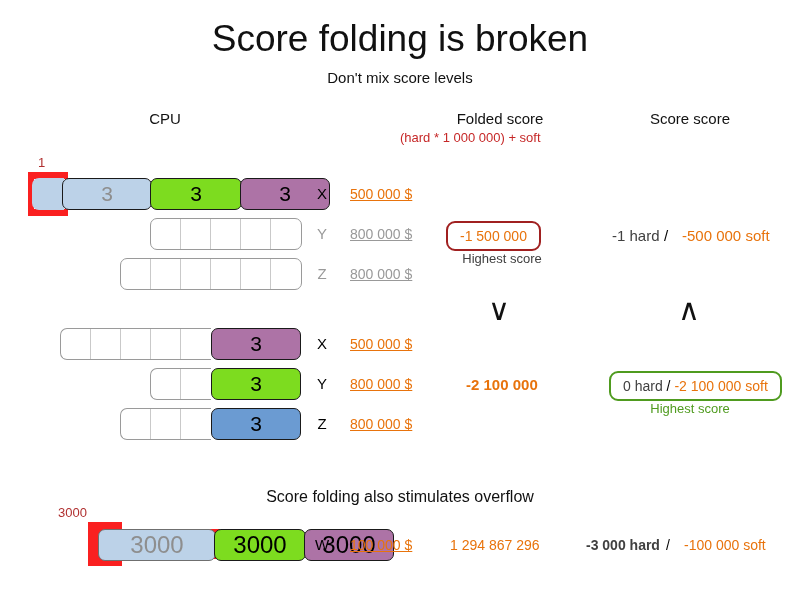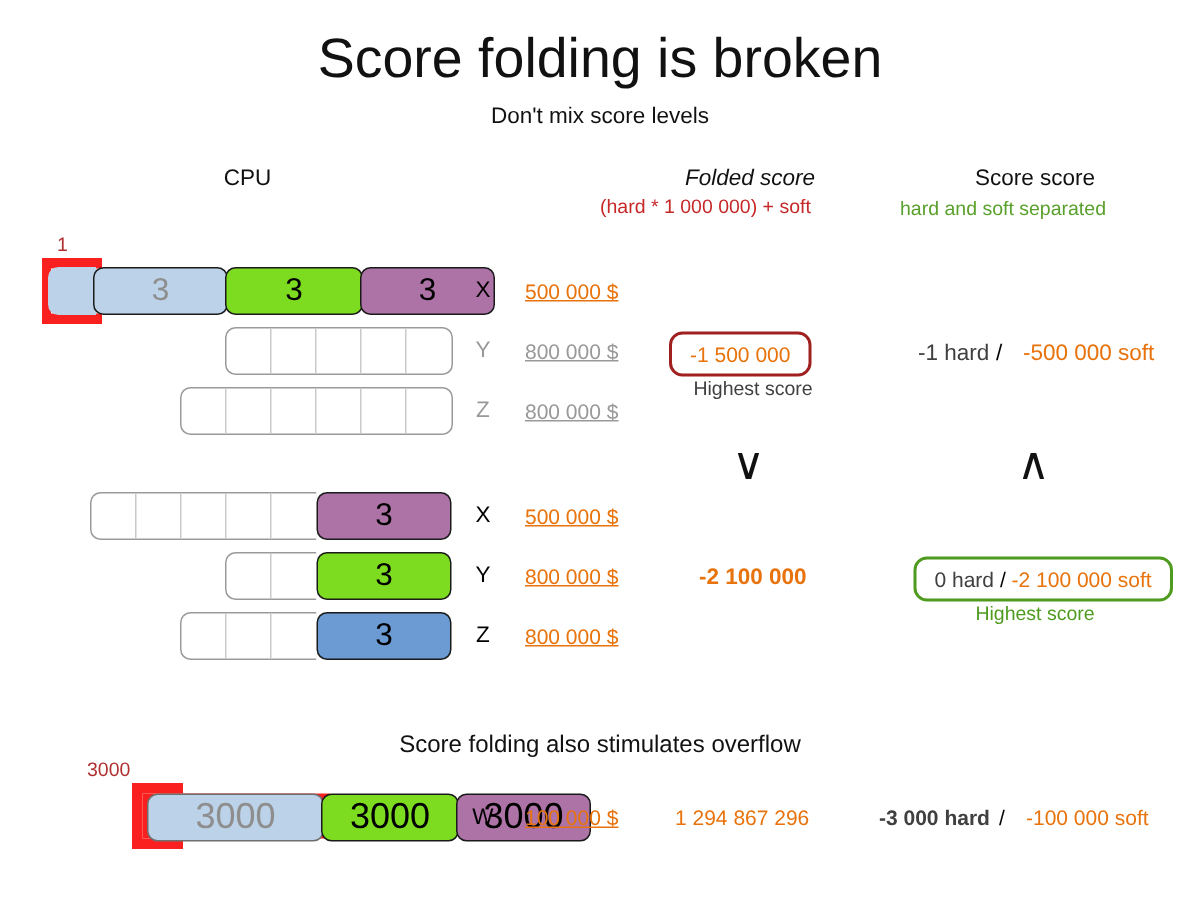--- a/index.html
+++ b/index.html
@@ -25,21 +25,21 @@
   }
 
   
   .colhead{
     text-align:center;font-size:15px;color:#111;
   }
   .colsub{
     text-align:left;font-size:13px;
   }
   #h-cpu{left:105px;top:110px;width:120px;}
-  #h-folded{left:400px;top:110px;width:200px;font-style:italic;}
+  #h-folded{left:400px;top:110px;width:200px;}
   #h-folded-sub{left:400px;top:130px;width:200px;color:#c62828;}
   #h-good{left:600px;top:110px;width:180px;}
   #h-good-sub{left:600px;top:131px;width:180px;color:#5aa02c;}
 
   
   .bar{position:absolute;height:32px;display:flex;align-items:stretch;}
   .emptyrun{
     border:1px solid #9a9a9a;border-radius:7px;box-sizing:border-box;
     background:#fff;display:flex;
   }
@@ -93,21 +93,20 @@
 
 <div class="canvas">
 
   <div class="abs" id="title">Score folding is broken</div>
   <div class="abs" id="subtitle">Don't mix score levels</div>
 
   <div class="abs colhead" id="h-cpu">CPU</div>
   <div class="abs colhead" id="h-folded">Folded score</div>
   <div class="abs colsub" id="h-folded-sub">(hard * 1 000 000) + soft</div>
   <div class="abs colhead" id="h-good">Score score</div>
-  <div class="abs colsub" id="h-good-sub">hard and soft separated</div>
 
   <div class="redlabel" style="left:38px;top:155px;">1</div>
   <div class="redwrap" style="left:28px;top:172px;width:40px;height:44px;">
     <div class="redbar" style="top:0;width:40px;"></div>
     <div class="redbar" style="bottom:0;width:40px;"></div>
     <div style="position:absolute;left:0;top:0;width:6px;height:44px;background:#fa2020;"></div>
   </div>
 
   <div class="bar" style="left:32px;top:178px;">
     <div class="block bluelightplain" style="width:32px;height:32px;"></div>

